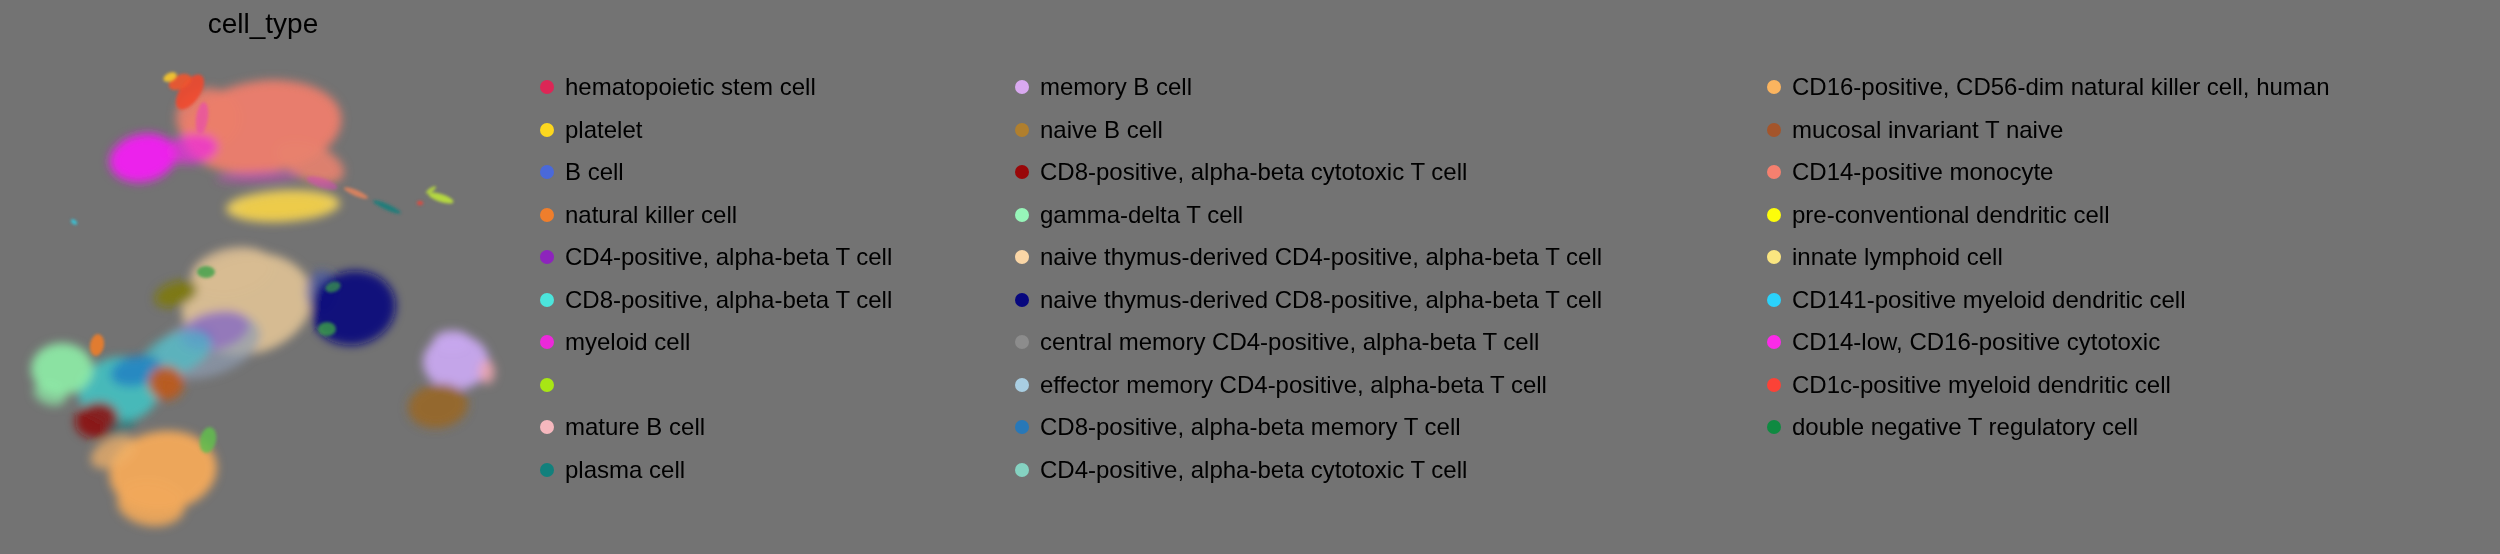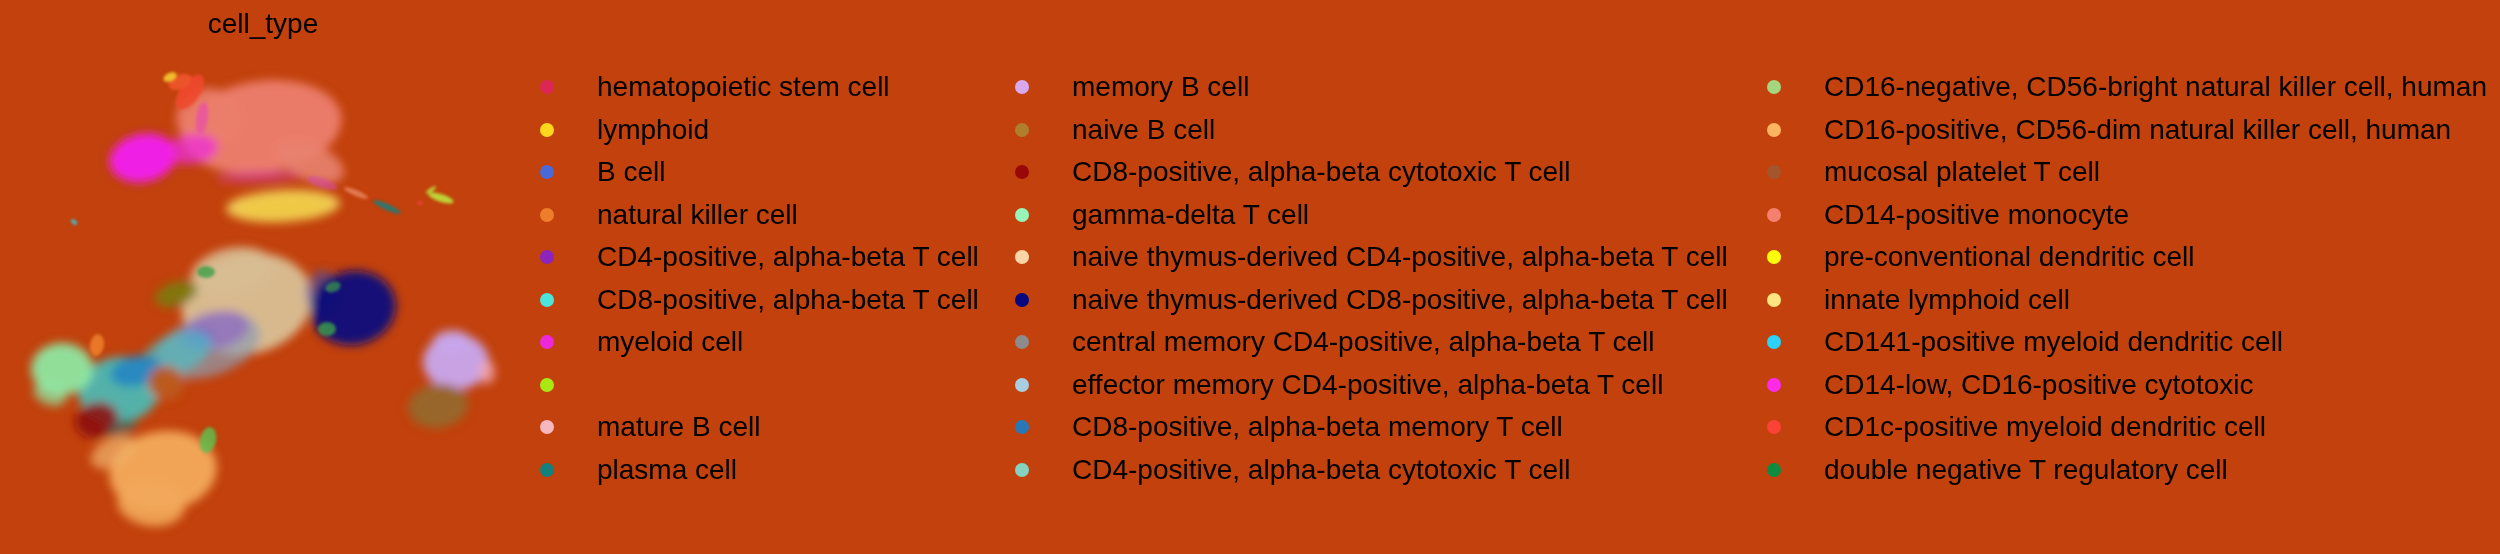--- a/index.html
+++ b/index.html
@@ -1,20 +1,20 @@
 <!DOCTYPE html>
 <html><head>
 <meta charset="utf-8">
 <style>
   html,body{margin:0;padding:0;background:#ffffff;}
   .page{
     position:relative;
     width:2500px;
     height:554px;
-    background:#c2410c;
+    background:#737373;
     overflow:hidden;
     font-family:"Liberation Sans","DejaVu Sans",sans-serif;
   }
   .plot-title{
     position:absolute;
     left:118px; top:8px; width:290px;
     text-align:center;
     font-size:28px;
     color:#000000;
     white-space:nowrap;
@@ -38,25 +38,24 @@
     display:flex;
     align-items:center;
   }
   .legend-dot{
     width:14px; height:14px;
     border-radius:50%;
     flex:0 0 14px;
     margin-right:11px;
   }
   .legend-label{
-    font-size:28px;
+    font-size:24px;
     color:#000000;
     white-space:nowrap;
     line-height:1;
-    margin-left:32px;
   }
 </style>
 </head>
 <body>
 
 <div class="page">
 
   <div class="plot-title">cell_type</div>
 
   <svg class="umap-svg" id="umap-svg" viewBox="0 0 520 554" xmlns="http://www.w3.org/2000/svg">
@@ -122,21 +121,21 @@
   </svg>
 
   <div class="legend">
     <div class="legend-col legend-col-1" id="legend-col-0">
         <div class="legend-item">
           <span class="legend-dot" style="background: rgb(220, 38, 86);"></span>
           <span class="legend-label">hematopoietic stem cell</span>
         </div>
         <div class="legend-item">
           <span class="legend-dot" style="background: rgb(252, 215, 30);"></span>
-          <span class="legend-label">lymphoid</span>
+          <span class="legend-label">platelet</span>
         </div>
         <div class="legend-item">
           <span class="legend-dot" style="background: rgb(74, 105, 217);"></span>
           <span class="legend-label">B cell</span>
         </div>
         <div class="legend-item">
           <span class="legend-dot" style="background: rgb(239, 126, 44);"></span>
           <span class="legend-label">natural killer cell</span>
         </div>
         <div class="legend-item">
@@ -200,30 +199,26 @@
           <span class="legend-dot" style="background: rgb(40, 120, 184);"></span>
           <span class="legend-label">CD8-positive, alpha-beta memory T cell</span>
         </div>
         <div class="legend-item">
           <span class="legend-dot" style="background: rgb(133, 210, 193);"></span>
           <span class="legend-label">CD4-positive, alpha-beta cytotoxic T cell</span>
         </div>
       </div>
     <div class="legend-col legend-col-3" id="legend-col-2">
         <div class="legend-item">
-          <span class="legend-dot" style="background: rgb(163, 214, 126);"></span>
-          <span class="legend-label">CD16-negative, CD56-bright natural killer cell, human</span>
-        </div>
-        <div class="legend-item">
           <span class="legend-dot" style="background: rgb(251, 180, 95);"></span>
           <span class="legend-label">CD16-positive, CD56-dim natural killer cell, human</span>
         </div>
         <div class="legend-item">
           <span class="legend-dot" style="background: rgb(164, 85, 43);"></span>
-          <span class="legend-label">mucosal platelet T cell</span>
+          <span class="legend-label">mucosal invariant T naive</span>
         </div>
         <div class="legend-item">
           <span class="legend-dot" style="background: rgb(245, 128, 111);"></span>
           <span class="legend-label">CD14-positive monocyte</span>
         </div>
         <div class="legend-item">
           <span class="legend-dot" style="background: rgb(253, 253, 10);"></span>
           <span class="legend-label">pre-conventional dendritic cell</span>
         </div>
         <div class="legend-item">

